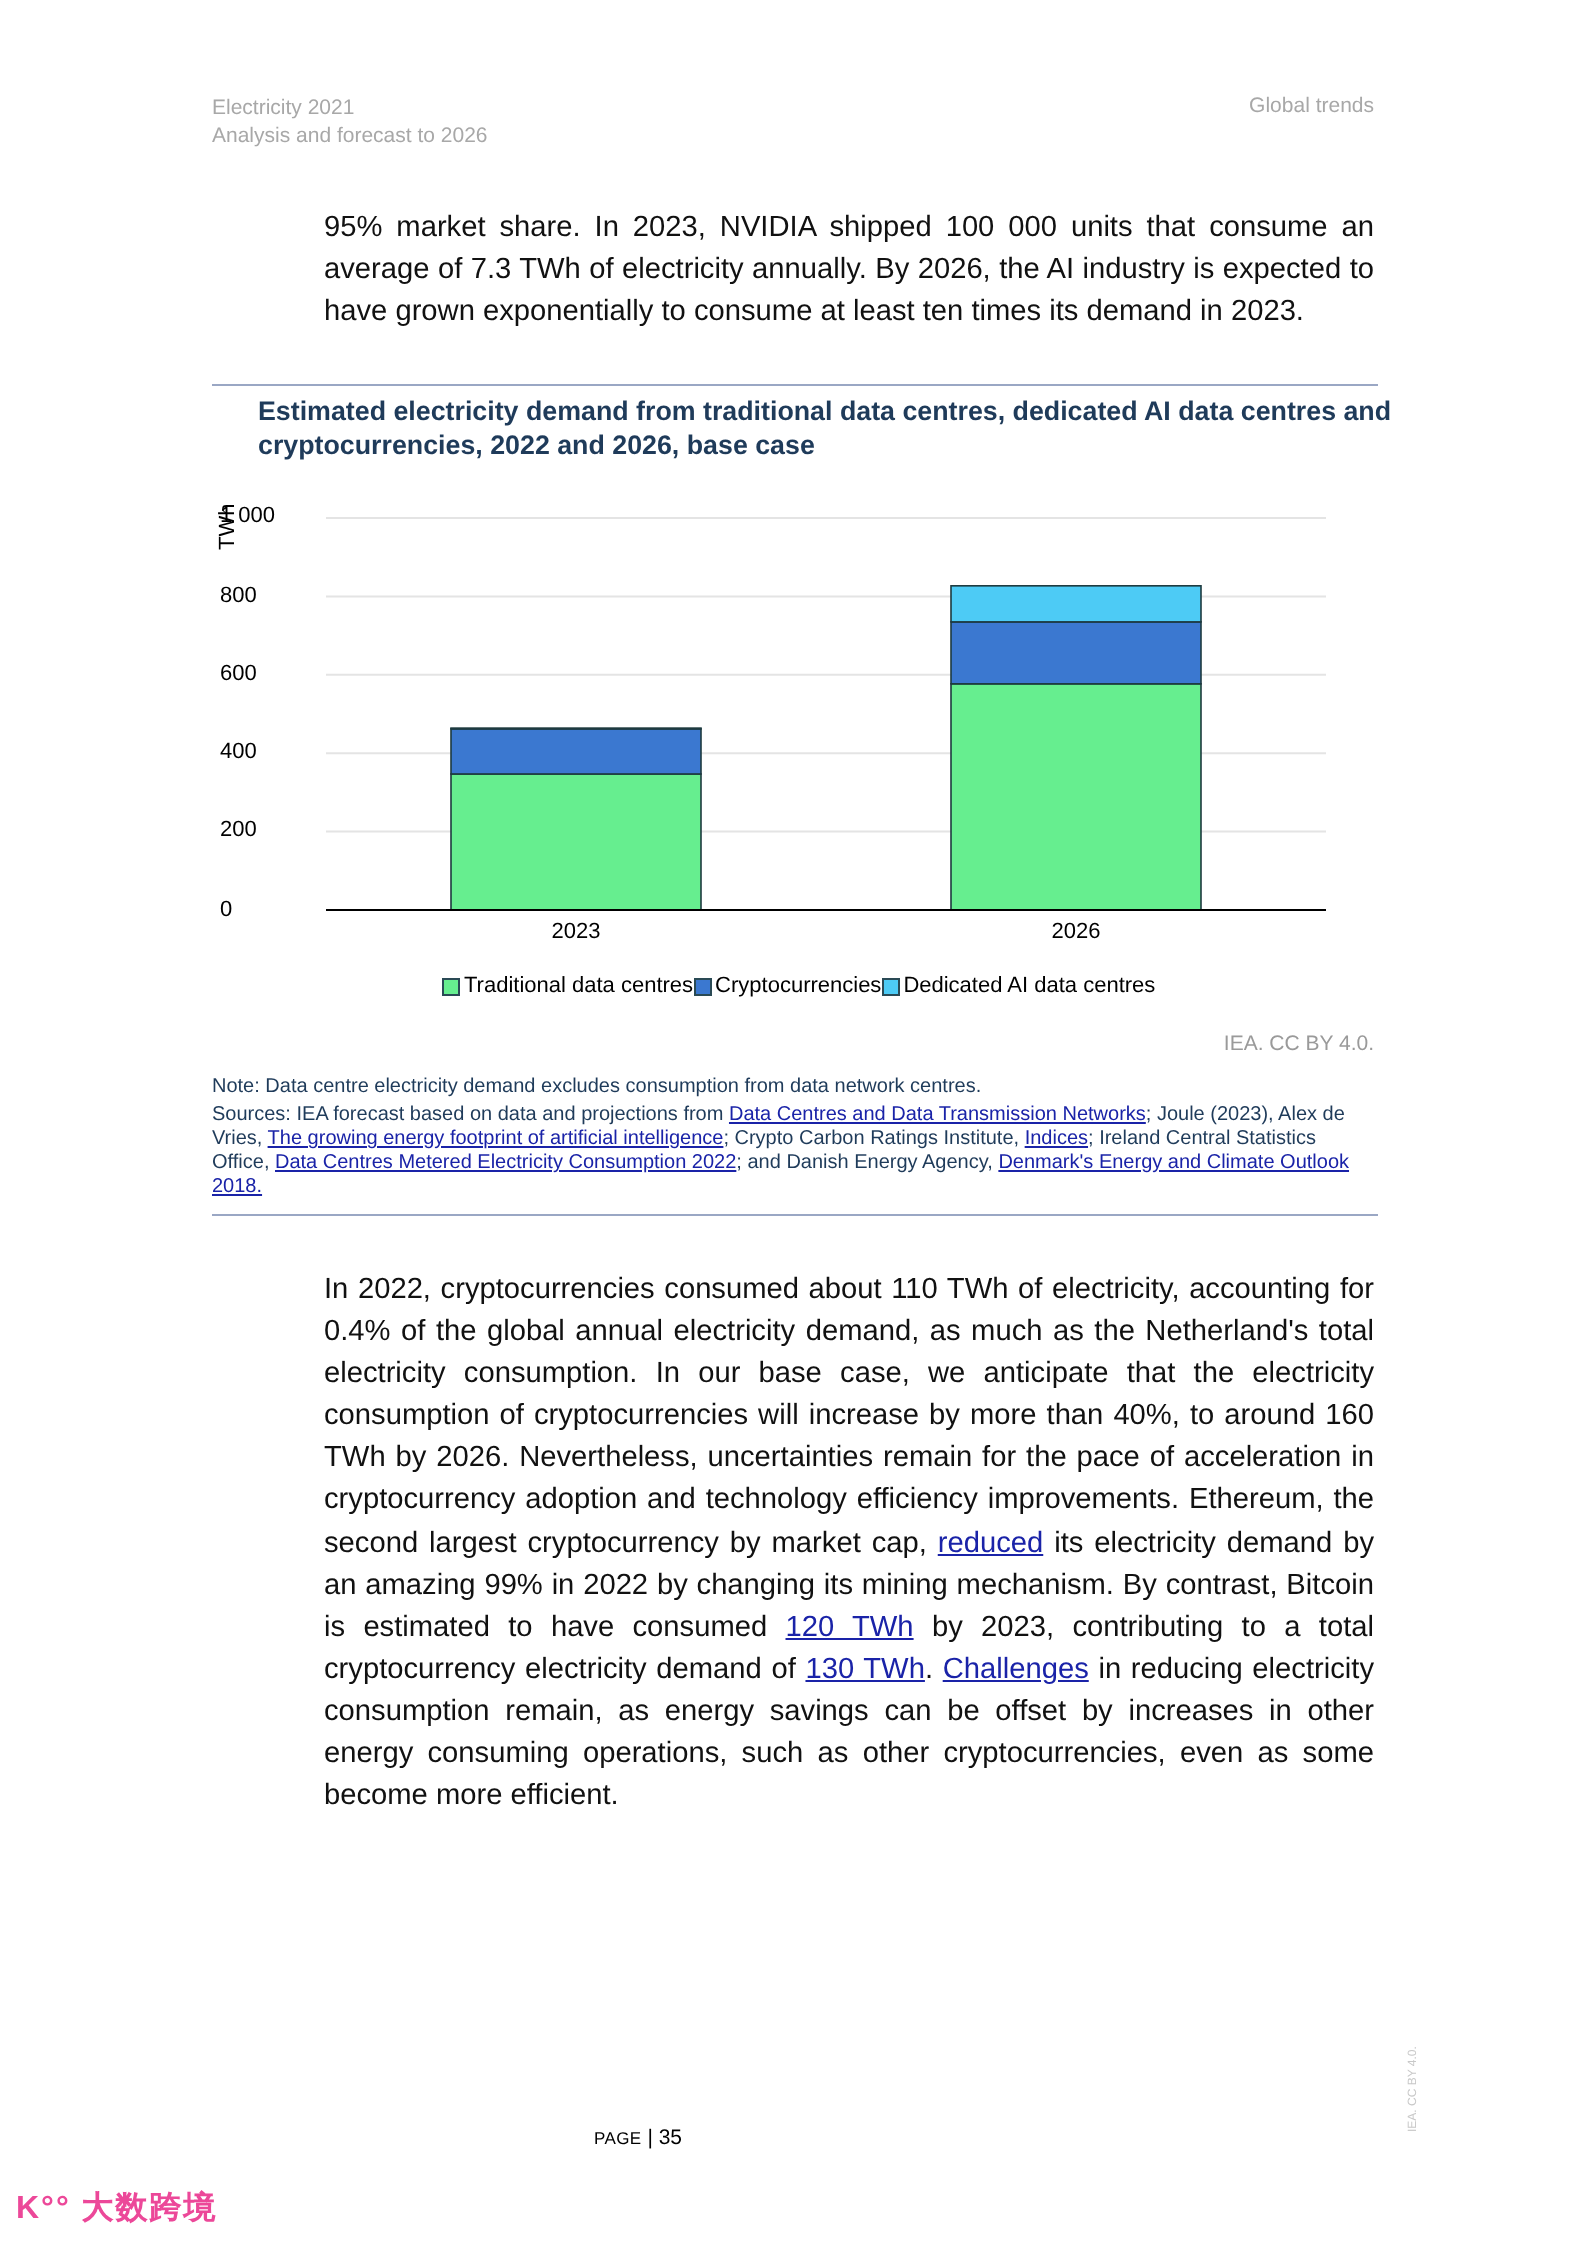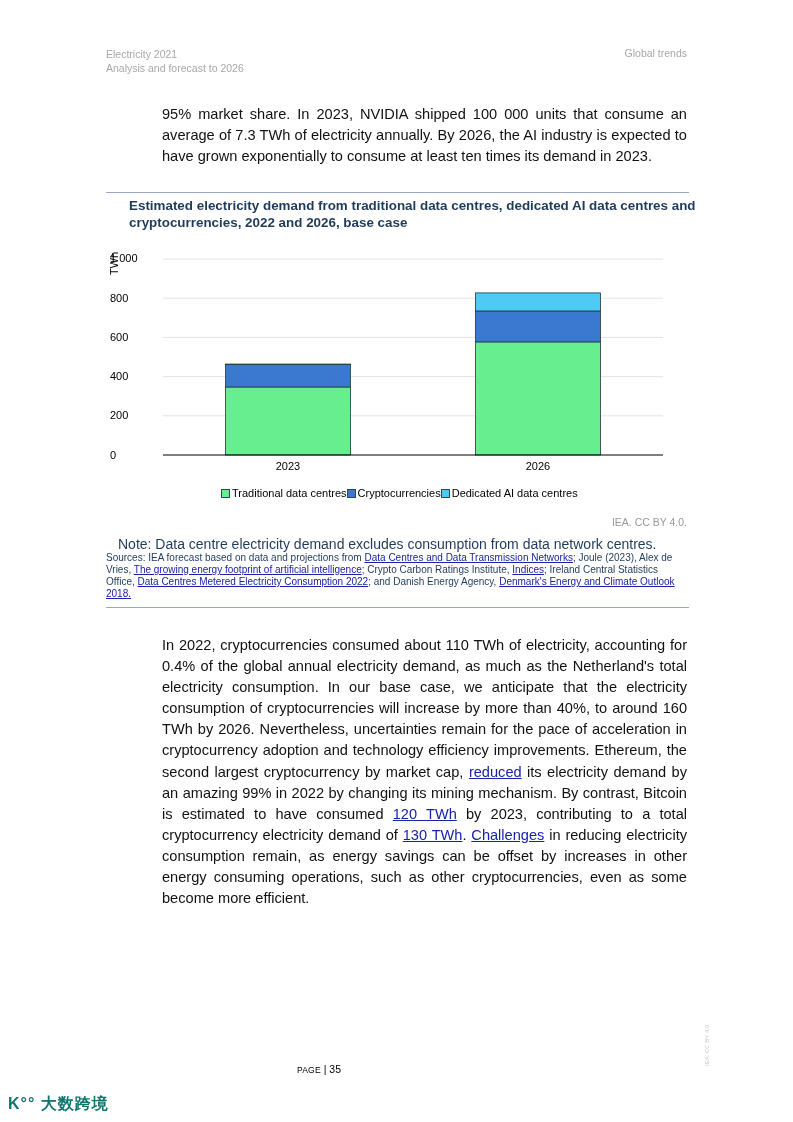--- a/index.html
+++ b/index.html
@@ -15,26 +15,26 @@
   .fig-title { position: absolute; left: 106px; top: 198px; width: 583px; font-size: 13.4px; line-height: 16.5px; font-weight: bold; color: #1f3b5a; margin-left: 23px; }
   .chart { position: absolute; left: 106px; top: 245px; width: 583px; height: 270px; }
   .chart svg { position: absolute; left: 0; top: 0; }
   .ylabel { position: absolute; left: 2px; top: 30px; font-size: 11px; transform: rotate(-90deg); transform-origin: left top; color: #000; }
   .ytick { position: absolute; width: 44px; font-size: 11px; color: #000; }
   .xtick { position: absolute; width: 60px; text-align: center; font-size: 11px; color: #000; }
   .legend { position: absolute; top: 242px; left: 76px; display: flex; font-size: 11px; color: #000; margin-left: 39px; }
   .legend-item { display: flex; align-items: center; gap: 2px; }
   .swatch { width: 7px; height: 7px; border: 1px solid #2a4a55; display: inline-block; }
   .credit { position: absolute; right: 106px; top: 516px; font-size: 10.5px; color: #9a9a9a; }
-  .note { position: absolute; left: 118px; top: 538px; width: 583px; font-size: 14px; line-height: 12px; color: #1f3b5a; }
+  .note { position: absolute; left: 106px; top: 538px; width: 583px; font-size: 10px; line-height: 12px; color: #1f3b5a; }
   .src { position: absolute; left: 106px; top: 552px; width: 570px; font-size: 10px; line-height: 12px; color: #1f3b5a; }
   .page-num { position: absolute; left: 0; width: 638px; top: 1063px; text-align: center; font-size: 10.5px; color: #000; }
   .page-num .sc { font-size: 8.5px; letter-spacing: 0.2px; }
   .side-credit { position: absolute; left: 704px; top: 1066px; font-size: 6px; color: #c8c8c8; transform: rotate(-90deg); transform-origin: left top; white-space: nowrap; }
-  .watermark { position: absolute; left: 8px; top: 1094px; font-size: 16px; color: #0f766e; font-weight: bold; letter-spacing: 1px; }
+  .watermark { position: absolute; left: 8px; top: 1094px; font-size: 16px; color: #ec4899; font-weight: bold; letter-spacing: 1px; }
 </style>
 </head>
 <body>
 
 <div>
   <div class="hdr-left">
     <div>Electricity 2021</div>
     <div>Analysis and forecast to 2026</div>
   </div>
   <div class="hdr-right">Global trends</div>

